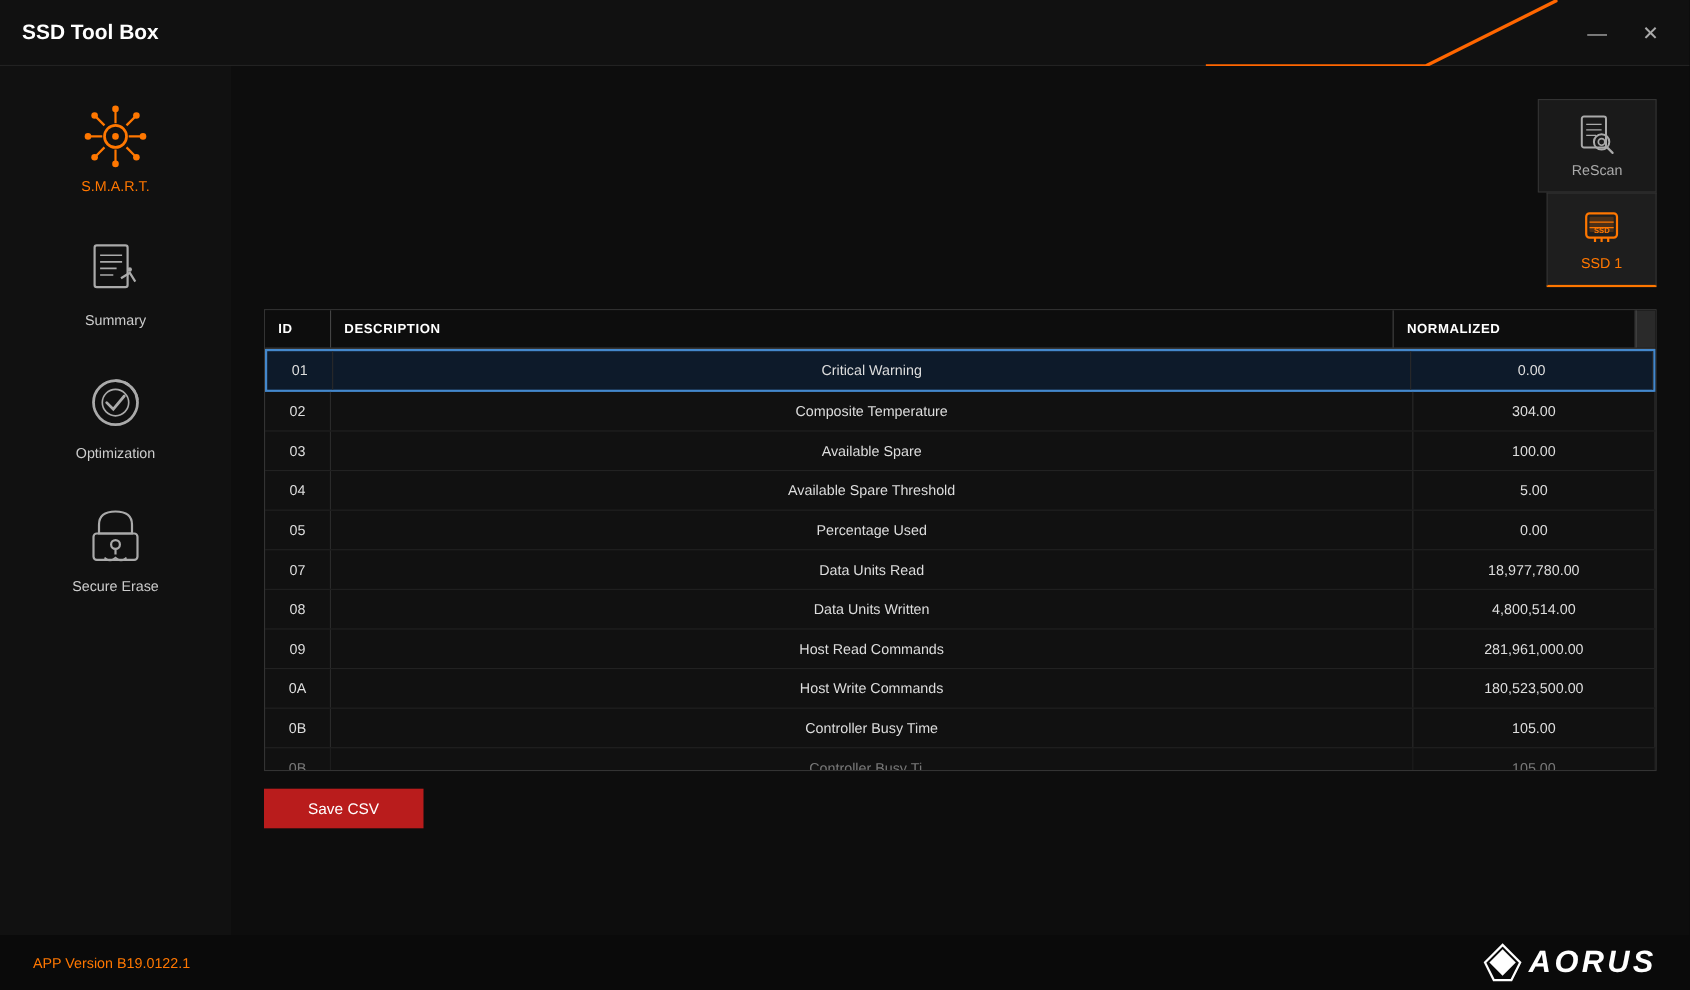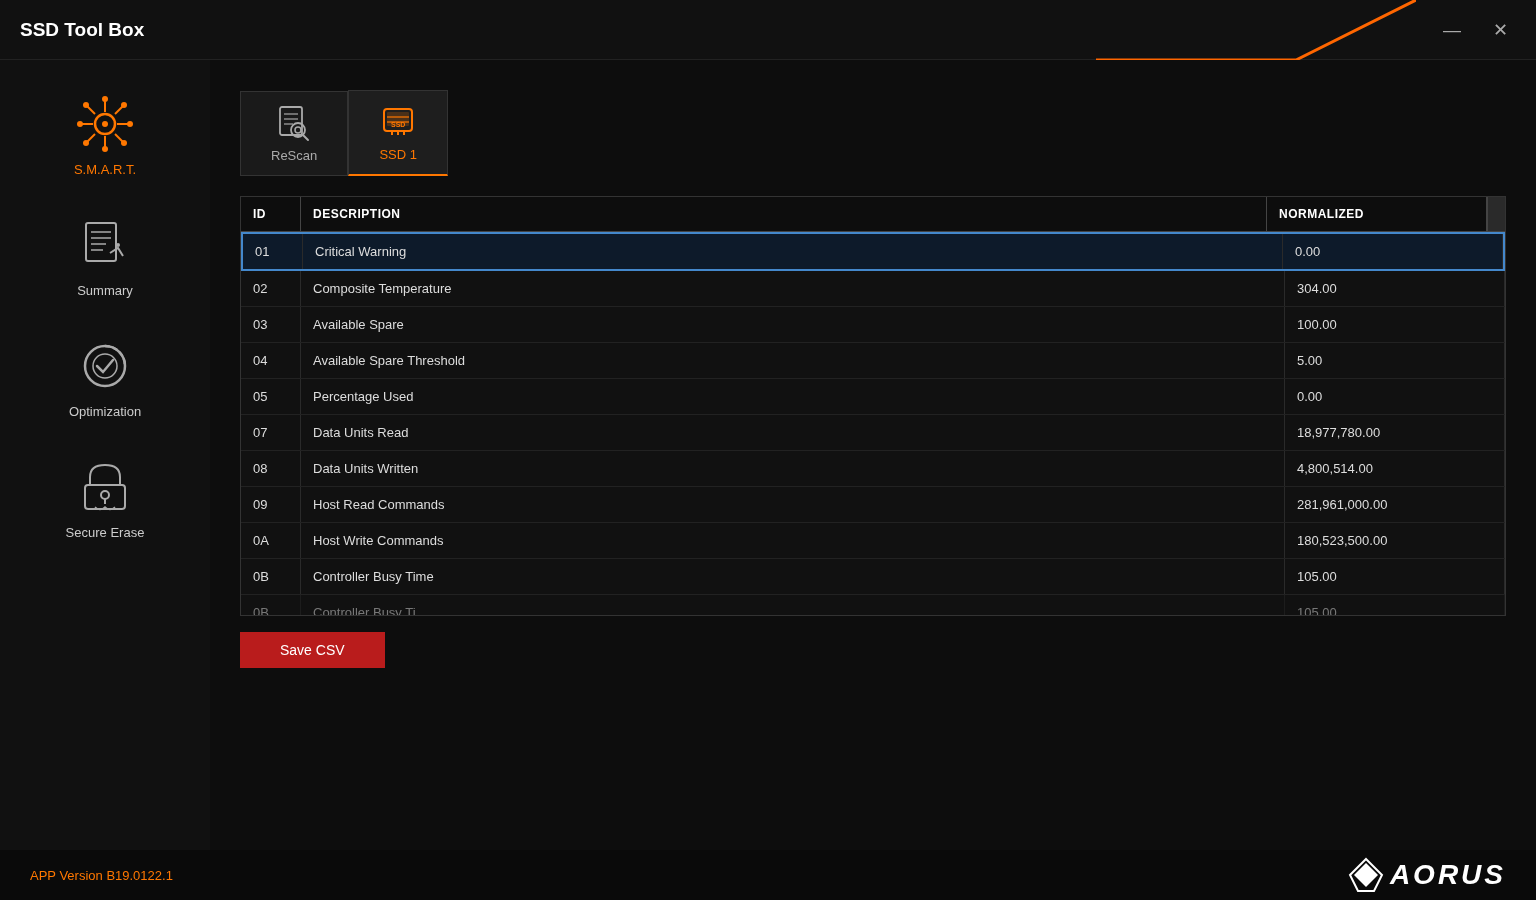--- a/index.html
+++ b/index.html
@@ -108,20 +108,21 @@
       display: flex;
       flex-direction: column;
     }
 
     
     .tab-bar {
       display: flex;
       gap: 0;
       margin-bottom: 20px;
       align-items: flex-end;
+      flex-direction: column;
     }
     .tab-item {
       display: flex;
       flex-direction: column;
       align-items: center;
       padding: 12px 30px;
       cursor: pointer;
       background: #1a1a1a;
       border: 1px solid #333;
       min-width: 100px;
@@ -157,20 +158,21 @@
       padding: 10px 12px;
       font-size: 12px;
       font-weight: 700;
       color: #ffffff;
       border-right: 1px solid #444;
       letter-spacing: 0.5px;
     }
     .table-body {
       overflow-y: auto;
       flex: 1;
+      text-align: center;
     }
     .table-body::-webkit-scrollbar { width: 18px; }
     .table-body::-webkit-scrollbar-track { background: #2a2a2a; }
     .table-body::-webkit-scrollbar-thumb { background: #555; border: 3px solid #2a2a2a; }
     .table-row {
       display: grid;
       grid-template-columns: 60px 1fr 220px;
       border-bottom: 1px solid #222;
     }
     .table-row:first-child {

